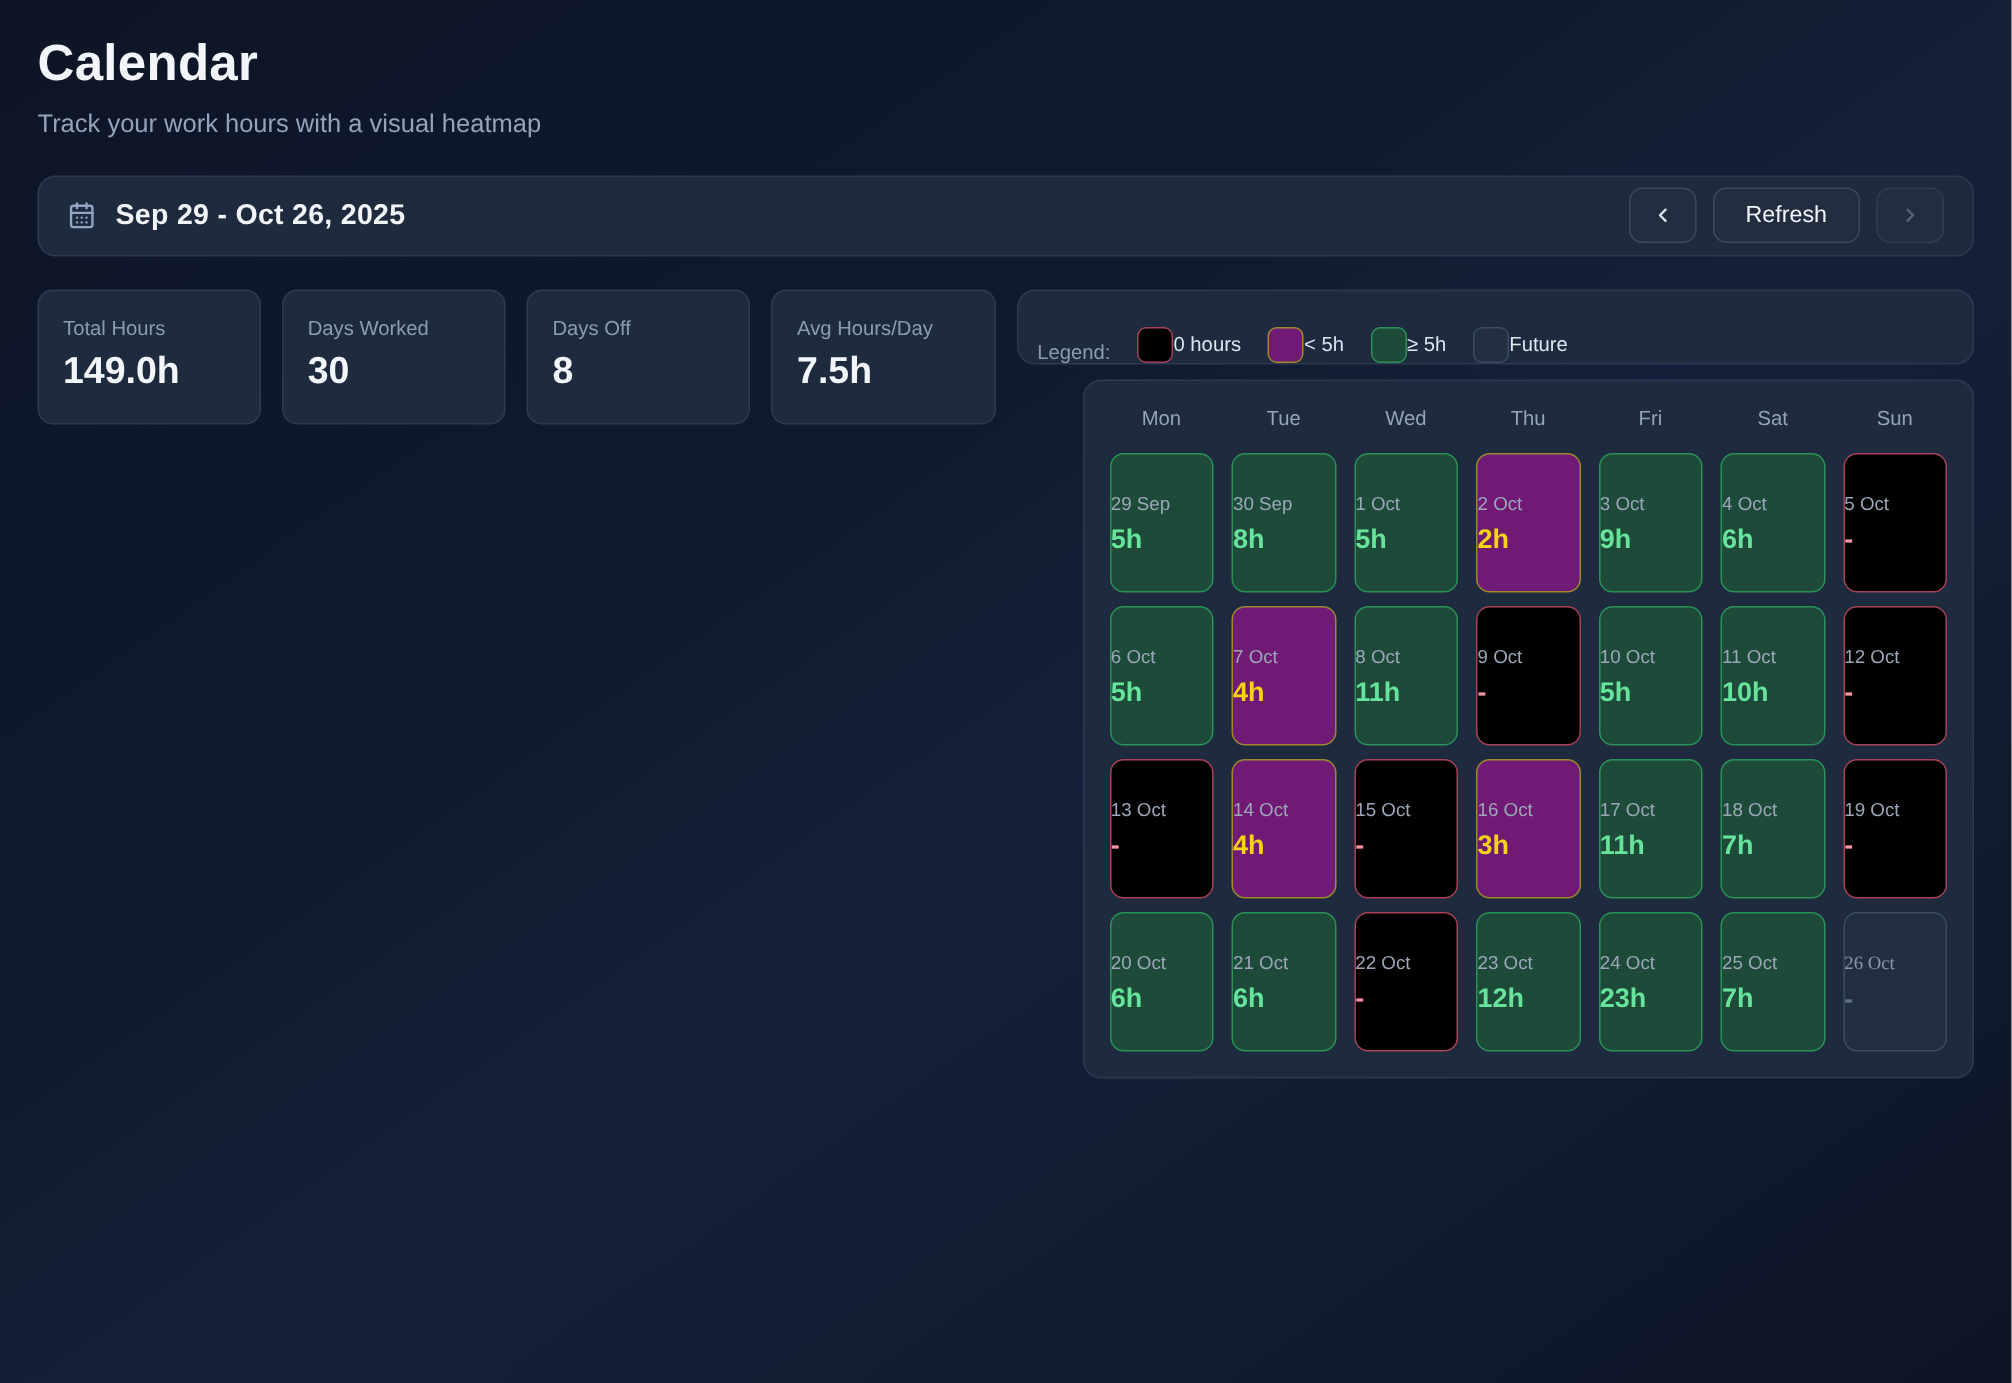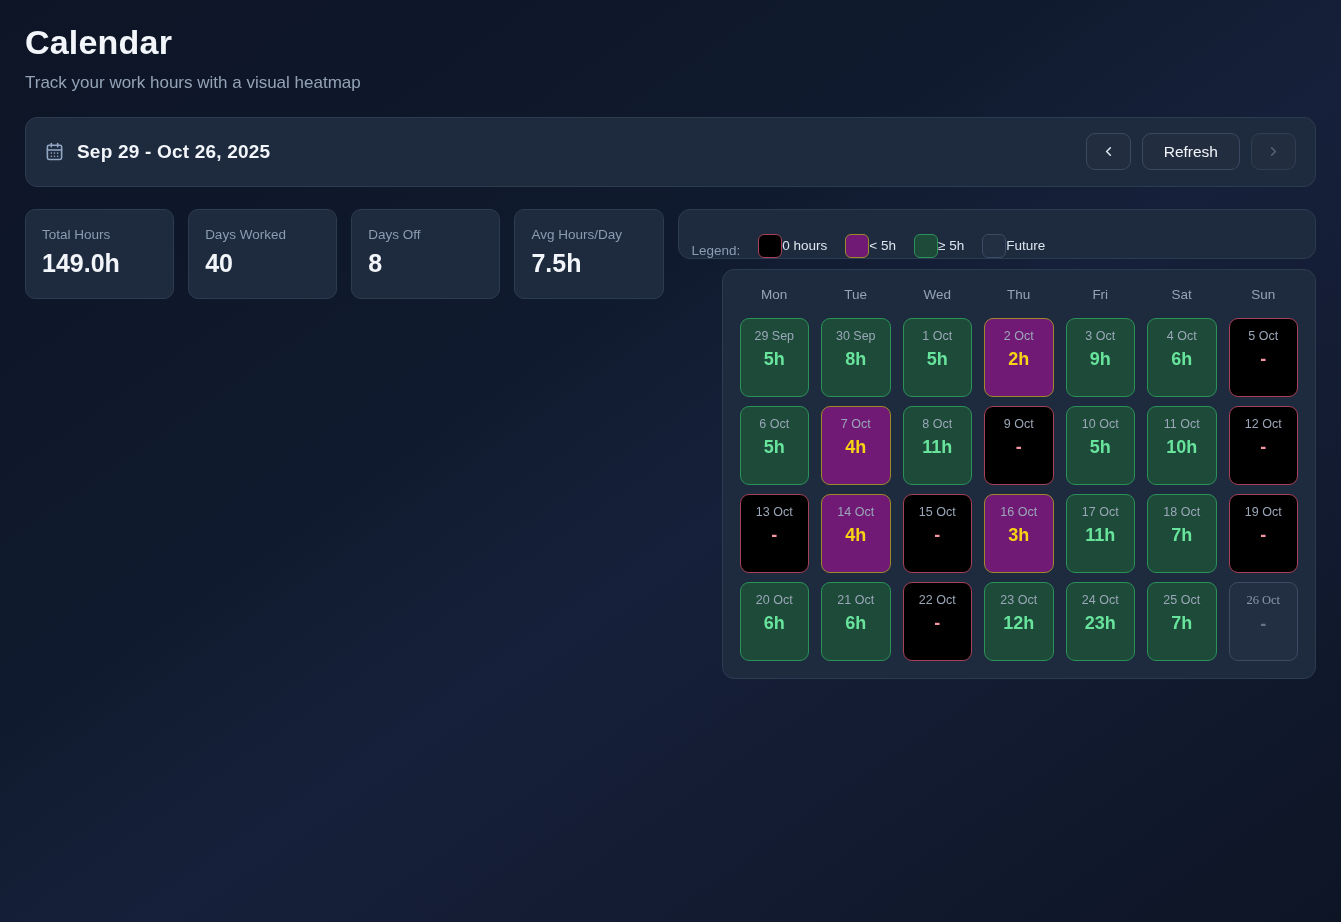--- a/index.html
+++ b/index.html
@@ -18,21 +18,21 @@
   
   .panel {
     background: #1e2a3d;
     border: 1px solid #2d3b51;
     border-radius: 12px;
   }
 
   
   .datebar {
     margin-top: 24px;
-    height: 70px;
+    height: 54px;
     display: flex;
     align-items: center;
     padding: 0 19px;
   }
   .cal-ico { display: inline-flex; color: #93a7c4; margin-right: 13px; }
   .date-text { font-size: 19px; font-weight: 700; color: #f2f6fa; letter-spacing: .2px; }
   .nav { margin-left: auto; display: flex; align-items: flex-end; gap: 11px; border-radius: 12px; }
   .btn {
     height: 37px;
     border-radius: 9px;
@@ -67,25 +67,25 @@
   .legend-item .lbl { font-size: 13.5px; color: #dde5ee; }
   .swatch { width: 24px; height: 24px; border-radius: 6px; border: 1.5px solid; }
 
   
   .calpanel { margin-top: 10px; padding: 17px; margin-left: 44px; }
   .dayheads, .grid { display: grid; grid-template-columns: repeat(7, 1fr); column-gap: 12px; }
   .dayheads { margin-bottom: 16px; }
   .dayhead { text-align: center; font-size: 13.5px; color: #94a3b8; }
   .grid { row-gap: 9px; }
   .cell {
-    height: 79px;
+    height: 93px;
     border-radius: 9px;
     border: 1.5px solid;
-    text-align: center;
-    padding-top: 10px;
+    text-align: left;
+    padding-top: 26px;
   }
   .cell .d { font-size: 12.5px; color: #9ba7b8; }
   .cell .v { margin-top: 6px; font-size: 18px; font-weight: 700; }
 
   
   .high   { background: #1d4a39; border-color: #2a9157; }
   .high .v   { color: #68e39c; }
   .low    { background: #701a75; border-color: #9d892c; }
   .low .v    { color: #f5d414; }
   .zero   { background: #000000; border-color: #a64157; }
@@ -140,21 +140,21 @@
 <div class="main">
 
   <div class="col">
     <div class="stats">
       <div class="panel stat-card">
         <div class="stat-label">Total Hours</div>
         <div class="stat-value">149.0h</div>
       </div>
       <div class="panel stat-card">
         <div class="stat-label">Days Worked</div>
-        <div class="stat-value">40</div>
+        <div class="stat-value">30</div>
       </div>
       <div class="panel stat-card">
         <div class="stat-label">Days Off</div>
         <div class="stat-value">8</div>
       </div>
       <div class="panel stat-card">
         <div class="stat-label">Avg Hours/Day</div>
         <div class="stat-value">7.5h</div>
       </div>
     </div>

